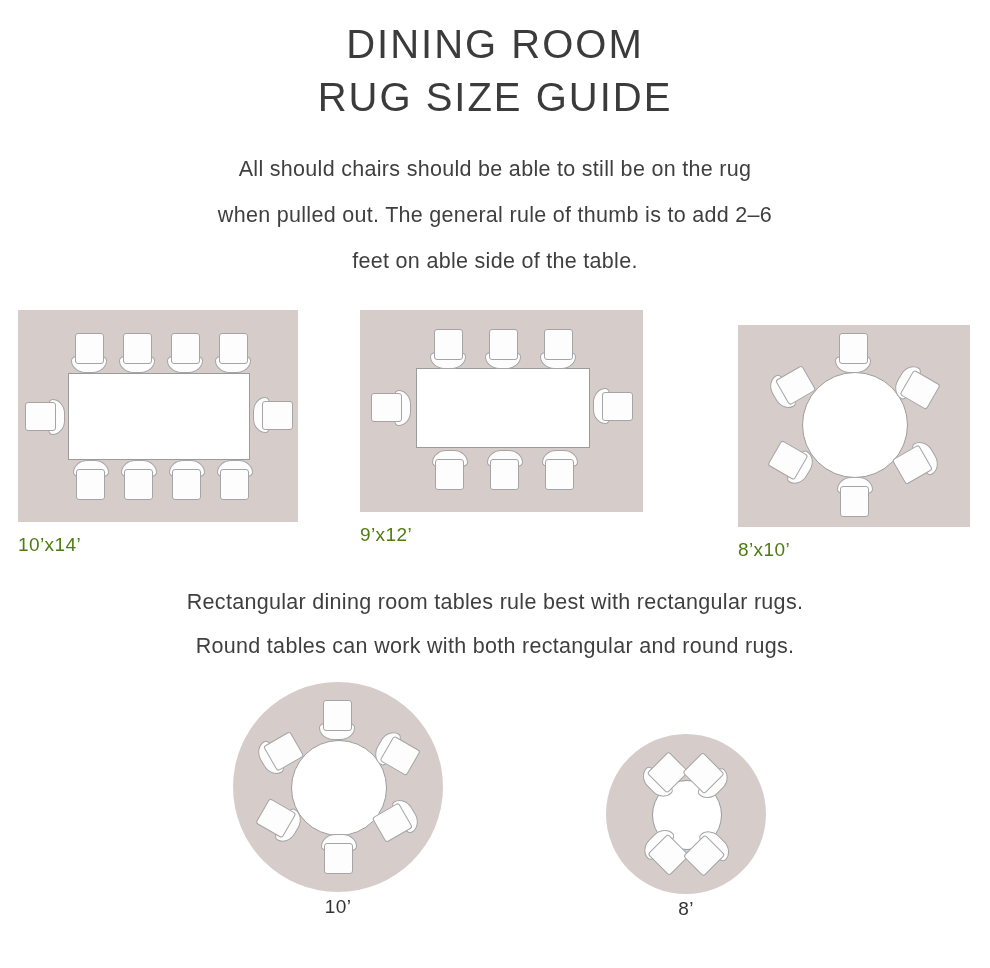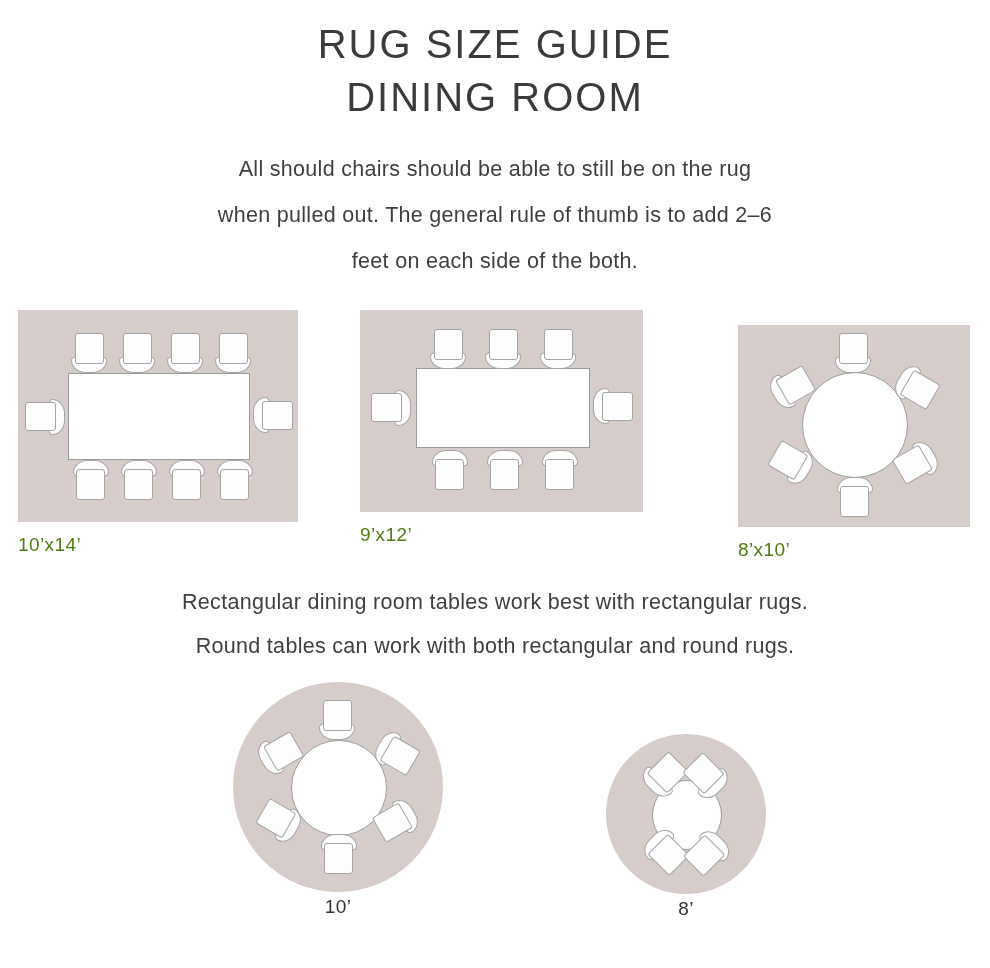--- a/index.html
+++ b/index.html
@@ -145,28 +145,28 @@
     letter-spacing: 0.4px;
     margin-top: 4px;
   }
 </style>
 </head>
 <body>
 
 <div class="page">
 
   <div class="title">
+    <div class="line">DINING ROOM</div>
     <div class="line">RUG SIZE GUIDE</div>
-    <div class="line">DINING ROOM</div>
   </div>
 
   <div class="intro">
     <div>All should chairs should be able to still be on the rug</div>
     <div>when pulled out. The general rule of thumb is to add 2–6</div>
-    <div>feet on each side of the both.</div>
+    <div>feet on able side of the table.</div>
   </div>
 
   <div class="rug-row">
 
     <div class="rug-item" style="left:18px; top:0;">
       <div class="rug" style="width:280px;height:212px;">
         <div class="table-rect" style="left:50px; top:63px; width:180px; height:85px;"></div>
 
         <div class="chair top" style="left:55px; top:23px;">
             <div class="back"></div>
@@ -284,21 +284,21 @@
             <div class="back"></div>
             <div class="seat"></div>
           </div>
       </div>
       <div class="caption">8’x10’</div>
     </div>
 
   </div>
 
   <div class="mid-text">
-    <div>Rectangular dining room tables work best with rectangular rugs.</div>
+    <div>Rectangular dining room tables rule best with rectangular rugs.</div>
     <div>Round tables can work with both rectangular and round rugs.</div>
   </div>
 
   <div class="round-row">
 
     <div class="round-item" style="left:233px; top:0; width:210px;">
       <div class="rug-circle" style="width:210px;height:210px;">
         <div class="table-round" style="left:58px; top:58px; width:94px; height:94px;"></div>
 
         <div class="chair top" style="left:88px; top:18px;">

